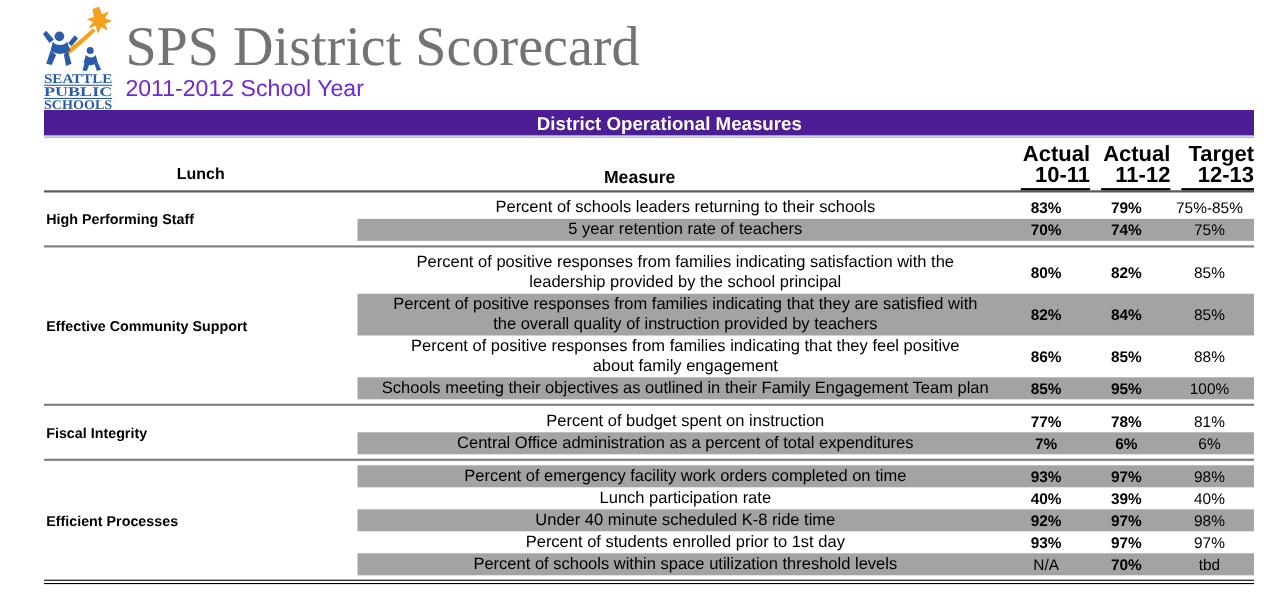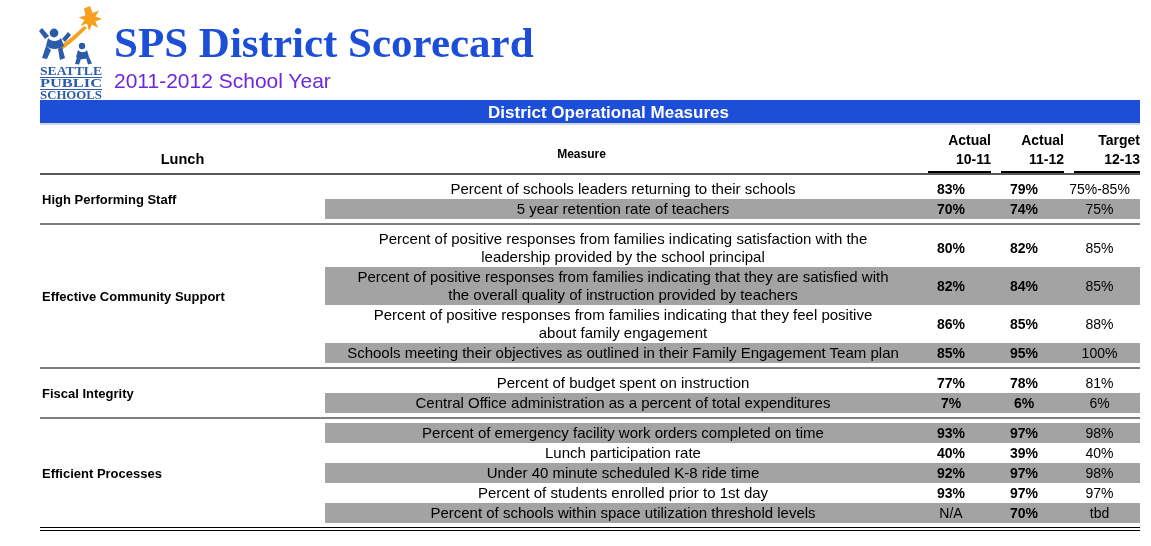--- a/index.html
+++ b/index.html
@@ -3,32 +3,32 @@
 <meta charset="utf-8">
 <style>
   * { margin:0; padding:0; box-sizing:border-box; }
   html,body { width:1151px; background:#fff; font-family:"Liberation Sans", sans-serif; color:#000; }
   body { height:546px; overflow:hidden; }
 
   
   .page-header { display:flex; align-items:flex-start; padding:6px 0 0 38px; height:100px; }
   .logo { width:68px; height:94px; flex:0 0 auto; }
   .title-block { margin-left:8px; margin-top:14px; }
-  .main-title { font-family:"Liberation Serif", serif; font-weight:700; font-size:43px; line-height:46px; color:#1d4ed8; letter-spacing:0px; }
+  .main-title { font-family:"Liberation Serif", serif; font-weight:400; font-size:51px; line-height:46px; color:#737373; letter-spacing:0px; }
   .sub-title { font-size:21px; color:#6d28d9; margin-top:3px; }
 
   
   .score-table { margin-left:40px; width:1100px; }
-  .band { background:#1d4ed8; color:#fff; font-weight:bold; font-size:17px; text-align:center;
+  .band { background:#4c1d95; color:#fff; font-weight:bold; font-size:17px; text-align:center;
           height:25px; line-height:25px; border-bottom:2px solid #cfd8e4;padding-left:37px; }
 
   .thead { display:flex; align-items:flex-end; padding-top:6px; border-bottom:2px solid #595959; }
   .goal-head { width:285px; text-align:center; font-weight:bold; font-size:14.5px; padding-bottom:6px; }
-  .measure-head { flex:1; text-align:center; font-weight:bold; font-size:12px; padding-bottom:12px; padding-right:80px; }
-  .col-head { width:63px; margin-left:10px; text-align:right; font-weight:bold; font-size:14px;
+  .measure-head { flex:1; text-align:center; font-weight:bold; font-size:16px; padding-bottom:2px; padding-right:80px; }
+  .col-head { width:63px; margin-left:10px; text-align:right; font-weight:bold; font-size:20px;
               line-height:19px; border-bottom:2px solid #000; padding-bottom:2px; }
   .col-head.c3 { width:66px; }
 
   .section { display:flex; padding:4px 0; border-top:2px solid #808080; }
   .section.first { border-top:none; }
   .sections-wrap { border-bottom:4px double #000; }
   .goal-cell { width:285px; display:flex; align-items:center; font-weight:bold; font-size:13px; padding-left:2px; }
   .rows { flex:1; }
   .row { display:flex; align-items:center; padding:1px 0; }
   .row.hl { background:#a3a3a3; }

